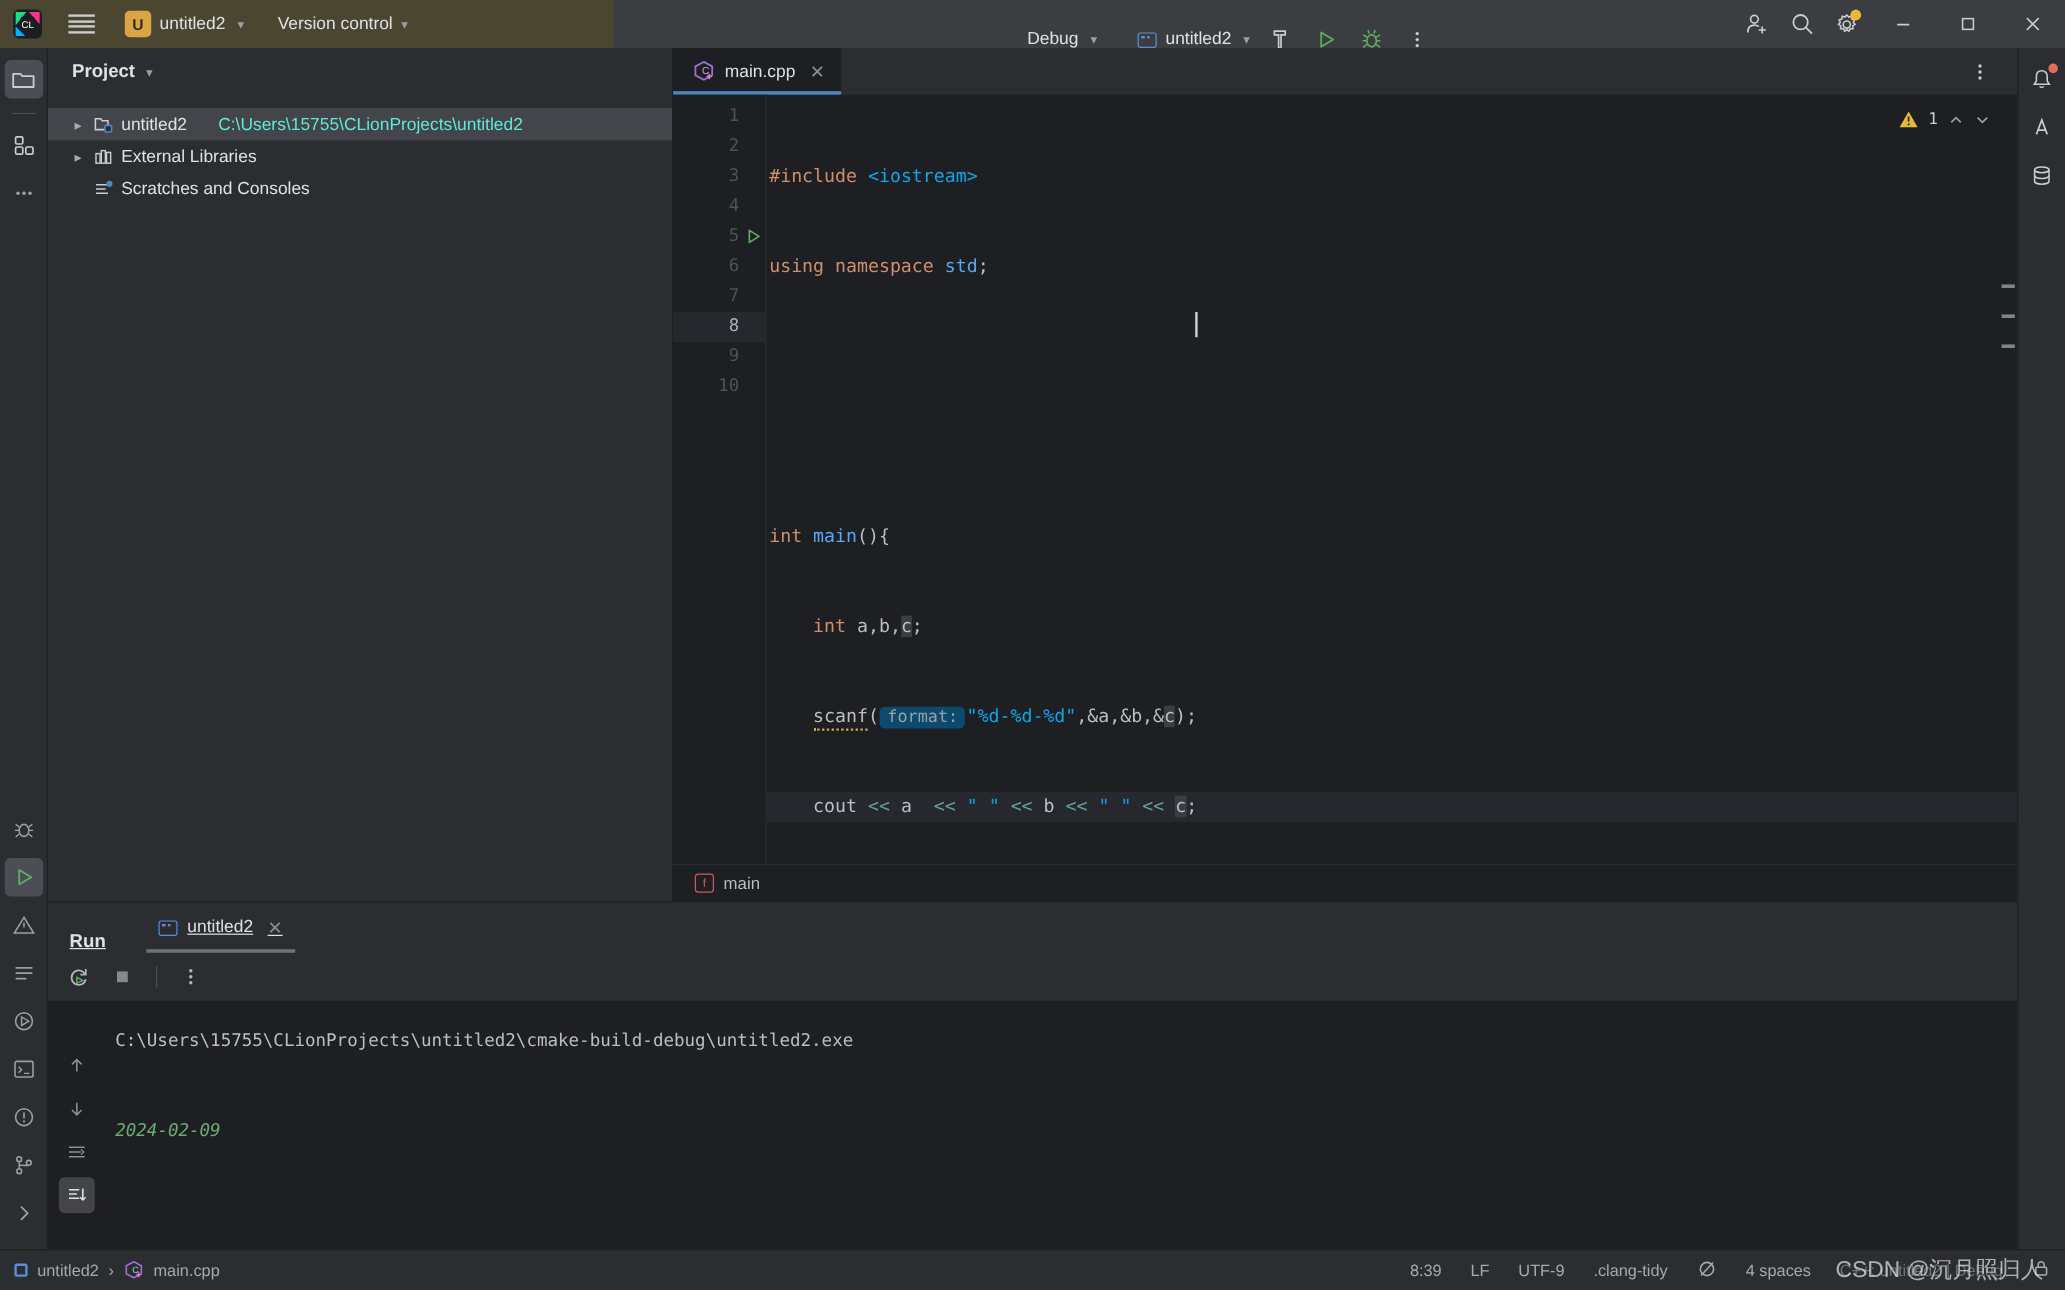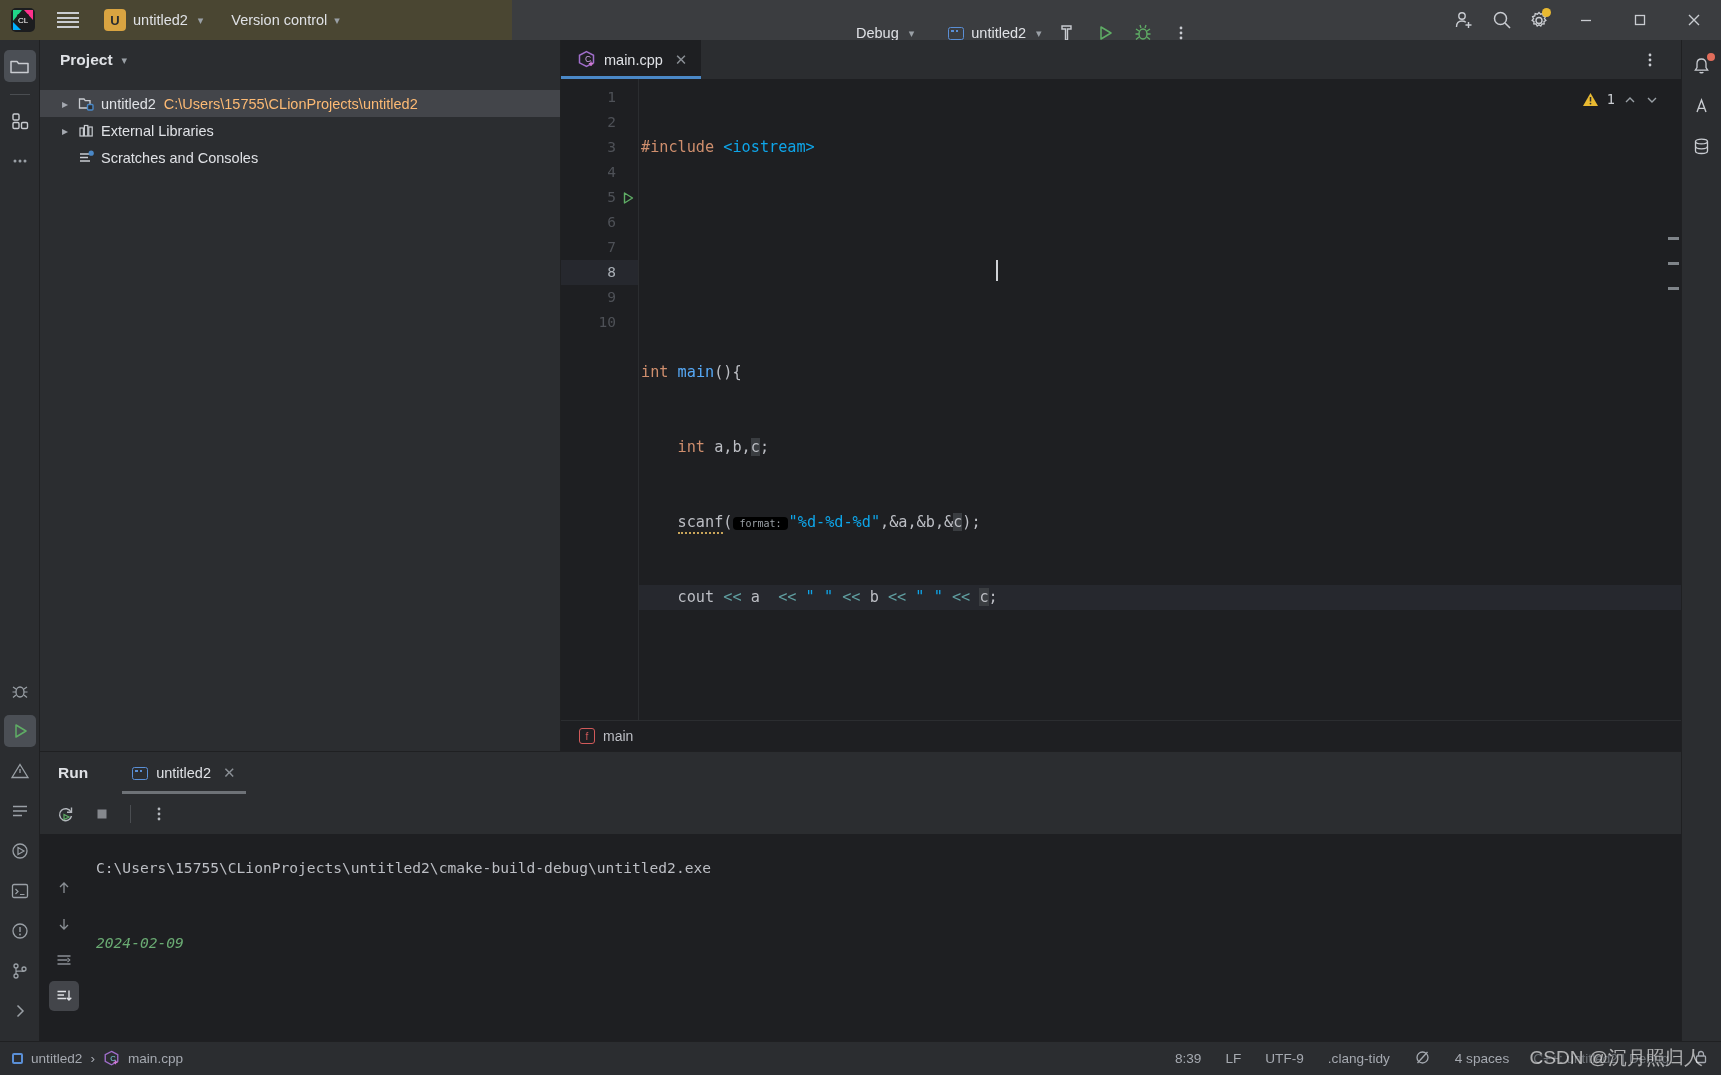--- a/index.html
+++ b/index.html
@@ -77,21 +77,21 @@
   }
   .project-title { font-size: 15.5px; font-weight: 600; color: #dfe1e5; }
   .tree { padding-top: 10px; font-size: 14.5px; }
   .tree-row {
     height: 27px; display:flex; align-items:center; gap: 6px; padding-left: 18px; cursor:pointer;
     white-space: nowrap;
   }
   .tree-row.sel { background: #43454a; }
   .twisty { width: 14px; color:#a5a9b0; font-size: 12px; display:flex; align-items:center; justify-content:center; }
   .tree-label { color:#dfe1e5; }
-  .tree-path { color:#fdba74; margin-left: 2px; }
+  .tree-path { color:#5eead4; margin-left: 20px; }
 
   
   .editor-area { flex: 1; display: flex; flex-direction: column; min-width: 0; background: #1e1f22; }
   .tabbar { height: 39px; background:#2b2d30; display:flex; align-items:stretch; position: relative;}
   .etab {
     display:flex; align-items:center; gap:8px; padding: 0 14px 0 16px;
     background:#1e1f22; cursor:pointer; position: relative; font-size: 14.5px;
   }
   .etab::after { content:""; position:absolute; left:0; right:0; bottom:0; height:3px; background:#4a88c7; }
   .tab-close { color:#8a8f95; font-size: 15px; margin-left: 4px; }
@@ -114,42 +114,42 @@
   }
   .cl { height: 25px; padding-left: 2px; position: relative; }
   .cl.cur { background:#26282e; }
   .k { color:#cf8e6d; }
   .s { color:#0ea5e9; }       
   .fn { color:#56a8f5; }      
   .op { color:#5f9ea0; }      
   .id { color:#bcbec4; }
   .hl { background:#3a3d41; }
   .inlay {
-    background:#000000; color:#9aa0a6; border-radius:4px;
-    padding: 1px 6px; font-size: 10px; margin: 0 1px;
+    background:#0c4a6e; color:#9aa0a6; border-radius:4px;
+    padding: 1px 6px; font-size: 14px; margin: 0 1px;
   }
   .wavy { border-bottom: 2px dotted #c9a55a; padding-bottom:1px; }
 
   .err-strip { position:absolute; right: 0; top: 0; width: 14px; height: 100%; }
   .strip-mark { position:absolute; right: 2px; width: 11px; height:3px; background:#7f8489; }
   .insp-widget {
     position:absolute; right: 22px; top: 8px; display:flex; align-items:center; gap:8px;
     font-size: 13.5px; color:#c9ccd1;
   }
   .caret { position:absolute; width:2px; background:#cfd2d6; }
 
   .breadcrumb-bar {
     height: 31px; background:#1e1f22; display:flex; align-items:center; gap:8px;
     padding-left: 18px; border-top: 1px solid #2b2d30; font-size: 14px; color:#bcbec4;
   }
   .bc-ico { width:16px;height:16px;border:1.5px solid #d15a5a;border-radius:3px;display:flex;align-items:center;justify-content:center;font-size:10px;color:#d15a5a;}
 
   
   .runpanel { height: 290px; min-height:290px; background:#2b2d30; display:flex; flex-direction:column; border-top: 1px solid #1f2022; }
-  .run-head { height: 42px; display:flex; align-items:center; padding-left: 18px; gap: 0; }
+  .run-head { height: 42px; display:flex; align-items:flex-end; padding-left: 18px; gap: 0; text-decoration: underline; }
   .run-title { font-size:15.5px; font-weight:600; color:#dfe1e5; margin-right: 34px; }
   .run-tab {
     display:flex; align-items:center; gap:8px; font-size:14.5px; height:42px; padding: 0 10px;
     position:relative; cursor:pointer;
   }
   .run-tab::after{content:"";position:absolute;left:0;right:0;bottom:0;height:3px;background:#6e7277;}
   .run-toolbar { height: 40px; display:flex; align-items:center; padding-left: 10px; gap: 4px; }
   .rt-btn { width:32px;height:32px;display:flex;align-items:center;justify-content:center;border-radius:5px;cursor:pointer;}
   .vsep { width:1px; height:18px; background:#4a4d51; margin: 0 8px; }
   .console-wrap { flex:1; display:flex; min-height:0; background:#1e1f22;align-items:center; }
@@ -454,20 +454,21 @@
               </div>
               <div class="gl">6</div>
               <div class="gl">7</div>
               <div class="gl cur">8</div>
               <div class="gl">9</div>
               <div class="gl">10</div>
             </div>
 
             <div class="code">
               <div class="cl"><span class="k">#include</span><span class="id"> </span><span class="s">&lt;iostream&gt;</span></div>
+              <div class="cl"><span class="k">using namespace</span><span class="id"> </span><span class="fn">std</span><span class="id">;</span></div>
               <div class="cl"></div>
               <div class="cl"></div>
               <div class="cl"><span class="k">int</span><span class="id"> </span><span class="fn">main</span><span class="id">(){</span></div>
               <div class="cl">    <span class="k">int</span><span class="id"> a,b,</span><span class="id hl">c</span><span class="id">;</span></div>
               <div class="cl">    <span class="id wavy">scanf</span><span class="id">(</span><span class="inlay">format:</span><span class="s">"%d-%d-%d"</span><span class="id">,&amp;a,&amp;b,&amp;</span><span class="id hl">c</span><span class="id">);</span></div>
               <div class="cl cur">    <span class="id">cout</span><span class="op"> &lt;&lt; </span><span class="id">a</span><span class="op">  &lt;&lt; </span><span class="s">" "</span><span class="op"> &lt;&lt; </span><span class="id">b</span><span class="op"> &lt;&lt; </span><span class="s">" "</span><span class="op"> &lt;&lt; </span><span class="id hl">c</span><span class="id">;</span></div>
               
               
 
               

